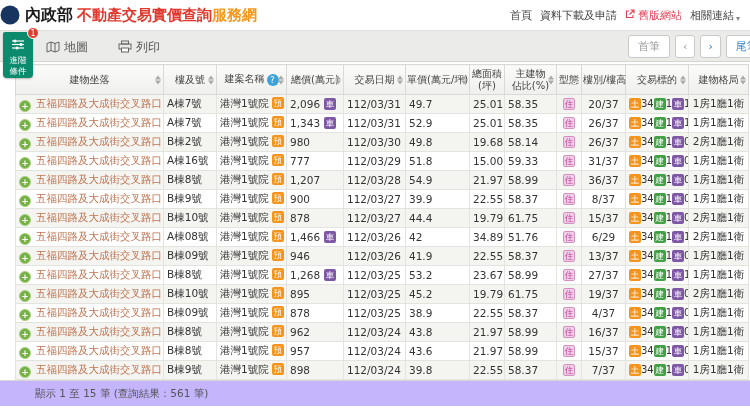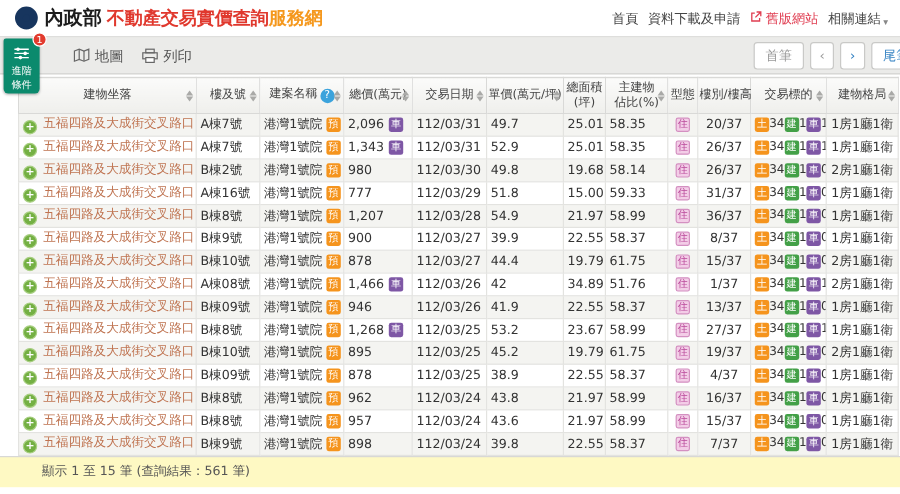--- a/index.html
+++ b/index.html
@@ -4,36 +4,36 @@
 <style>
   * { box-sizing: border-box; margin: 0; padding: 0; }
   html,body { width:750px; height:412px; overflow:hidden; }
   body {
     position:relative;
     font-family:"DejaVu Sans","Liberation Sans",sans-serif;
     background:#fff; color:#333;
   }
 
   
-  .site-header { height:30px; display:flex; align-items:center; padding:0 10px 0 12px; background:#fff; }
+  .site-header { height:30px; display:flex; align-items:center; padding:0 10px 0 0; background:#fff; }
   .logo { margin-right:5px; display:flex; align-items:center; }
   .brand-agency { font-family:"DejaVu Serif","Liberation Serif",serif; font-weight:bold; font-size:16px; color:#1c1c1c; margin-right:4px; }
   .brand-red { font-weight:bold; font-size:15px; color:#e0382d; }
   .brand-orange { font-weight:bold; font-size:15px; color:#f5981d; }
   .top-nav { margin-left:auto; display:flex; align-items:center; gap:8px; font-size:11px; color:#444; }
   .top-nav .nav-link { cursor:pointer; white-space:nowrap; }
   .nav-old { color:#e03e52; display:flex; align-items:center; gap:3px; }
   .nav-related { display:flex; align-items:flex-end; gap:2px; }
   .caret { font-size:8px; color:#888; }
 
   
   .toolbar { position:absolute; top:30px; left:0; right:0; height:32px;
     background:#ebebe9; border-top:1px solid #dededc; border-bottom:1px solid #d4d4d2; }
   .toolbar-btn { position:absolute; top:8px; display:flex; align-items:center; gap:4px; font-size:12px; color:#555; cursor:pointer; }
-  .btn-map { left:61px; }
+  .btn-map { left:46px;align-items:flex-end; }
   .btn-print { left:118px;align-items:center; }
 
   
   .adv-tab { position:absolute; top:32px; left:3px; width:30px; height:46px;
     background:#0b8a6d; border-radius:2px 2px 4px 4px; color:#fff;
     display:flex; flex-direction:column; align-items:center; padding-top:3px; z-index:6; cursor:pointer;
     box-shadow:0 1px 2px rgba(0,0,0,.25); }
   .adv-label { font-size:8.5px; line-height:1.2; text-align:center; margin-top:1px; }
   .adv-badge { position:absolute; top:-5px; right:-6px; min-width:12px; height:12px; border-radius:50%;
     background:#e23b2e; color:#fff; font-size:8px; line-height:11px; text-align:center; border:1px solid #fff; }
@@ -75,21 +75,21 @@
   .badge-presale { background:#f5941d; margin-left:3px; }
   .badge-carprice { background:#7e57a5; margin-left:4px; }
   .badge-type { background:#f3cde7; color:#ba4a9b; border:1px solid #d490c1; line-height:10px; height:12px; }
   .badge-land { background:#f5941d; }
   .badge-build { background:#43a047; }
   .badge-carcnt { background:#7e57a5; }
   .tgt-num { font-size:10px; color:#333; vertical-align:1px; }
 
   
   .footer-bar { position:absolute; top:380px; left:0; right:0; height:26px;
-    background:#fef9c3; border-top:1px solid #d8d8d6; font-size:10.5px; color:#555;
+    background:#c4b5fd; border-top:1px solid #d8d8d6; font-size:10.5px; color:#555;
     line-height:25px; padding-left:35px; }
 </style>
 </head>
 <body>
 
 <div class="site-header">
   <span class="logo">
     <svg width="20" height="20" viewBox="0 0 20 20">
       <circle cx="10" cy="10" r="9.5" fill="#17355e"></circle>
       <path d="M10 3 a7 7 0 1 0 0.01 14 a5 5 0 1 1 -0.01 -14 z" fill="#ffffff"></path>
@@ -324,21 +324,21 @@
         <tr class="even">
           <td><span class="expand-icon">+</span><span class="addr-link">五福四路及大成街交叉路口</span></td>
           <td>A棟08號</td>
           <td><span>港灣1號院</span><span class="badge badge-presale">預</span></td>
           <td><span>1,466</span><span class="badge badge-carprice">車</span></td>
           <td>112/03/26</td>
           <td>42</td>
           <td>34.89</td>
           <td>51.76</td>
           <td class="c-center"><span class="badge badge-type">住</span></td>
-          <td class="c-center">1/37</td>
+          <td class="c-center">6/29</td>
           <td class="c-center"><span class="badge badge-land">土</span><span class="tgt-num">34</span><span class="badge badge-build">建</span><span class="tgt-num">1</span><span class="badge badge-carcnt">車</span><span class="tgt-num">1</span></td>
           <td class="c-center">2房1廳1衛</td>
         </tr>
         <tr class="odd">
           <td><span class="expand-icon">+</span><span class="addr-link">五福四路及大成街交叉路口</span></td>
           <td>B棟09號</td>
           <td><span>港灣1號院</span><span class="badge badge-presale">預</span></td>
           <td><span>946</span></td>
           <td>112/03/26</td>
           <td>41.9</td>

